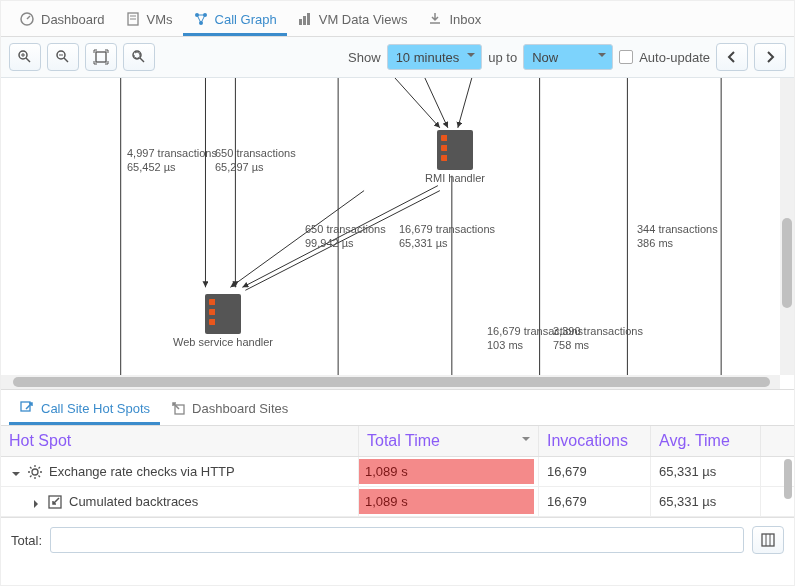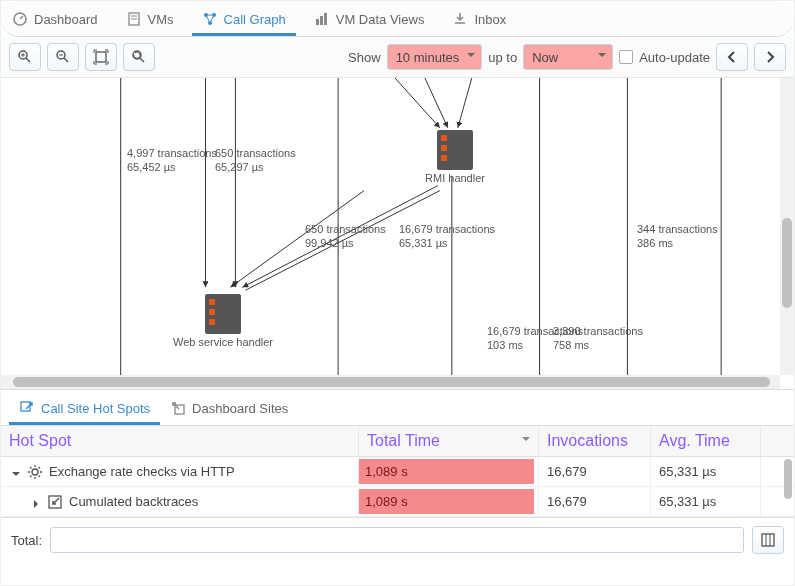--- a/index.html
+++ b/index.html
@@ -1,27 +1,27 @@
 <!DOCTYPE html>
 <html><head>
 <meta charset="utf-8">
 <style>
   * { box-sizing: border-box; }
   html, body { margin:0; padding:0; font-family: "Segoe UI", Arial, sans-serif; font-size:13px; color:#444; background:#fff; }
   .app { width:795px; height:586px; display:flex; flex-direction:column; border:1px solid #eee; }
   
-  .top-tabs { display:flex; align-items:center; gap:8px; padding:4px 8px 0 1px; border-bottom:1px solid #ddd; background:#fcfcfc;border-radius:18px; }
+  .top-tabs { display:flex; align-items:center; gap:0; padding:4px 8px 0 8px; border-bottom:1px solid #ddd; background:#fcfcfc; }
   .tab { display:flex; align-items:center; gap:6px; padding:6px 10px; color:#666; cursor:pointer; border-bottom:3px solid transparent; }
   .tab.active { color:#3b8ccc; border-bottom-color:#3b8ccc; }
   .tab-icon { width:16px; height:16px; flex:none; display:inline-flex; align-items:center; justify-content:center; }
   
   .toolbar { display:flex; align-items:center; padding:6px 8px; gap:6px; background:#f9fbfc; border-bottom:1px solid #e0e6ea; }
   .btn { border:1px solid #c5d3df; background:linear-gradient(#fff,#f2f7fb); width:32px; height:28px; border-radius:4px; display:flex; align-items:center; justify-content:center; cursor:pointer; color:#555; }
   .toolbar-spacer { flex:1; }
-  .select { border:1px solid #c5d3df; background:#fca5a5; height:26px; padding:0 22px 0 8px; border-radius:3px; display:flex; align-items:center; position:relative; min-width:80px; cursor:pointer; }
+  .select { border:1px solid #c5d3df; background:#7dd3fc; height:26px; padding:0 22px 0 8px; border-radius:3px; display:flex; align-items:center; position:relative; min-width:80px; cursor:pointer; }
   .select::after { content:""; position:absolute; right:6px; top:50%; transform:translateY(-50%); border:4px solid transparent; border-top-color:#666; }
   .chk { width:14px; height:14px; border:1px solid #aaa; border-radius:2px; background:#fff; }
   .toolbar-text { color:#555; }
   
   .graph-area { position:relative; height:312px; border-bottom:1px solid #ddd; overflow:hidden; }
   .graph-canvas { position:absolute; inset:0 14px 14px 0; overflow:hidden; }
   .node { position:absolute; text-align:center; font-size:11px; color:#555; width:44px; }
   .node-icon { width:36px; height:40px; background:#555; border-radius:2px; position:relative; margin:0 auto 4px auto; }
   .node-icon::before, .node-icon::after, .node-icon span.slot3 { content:""; position:absolute; left:4px; right:4px; height:6px; background:linear-gradient(to right,#e8561c 0 6px,#555 6px 100%); border-radius:1px; }
   .node-icon::before { top:5px; }

